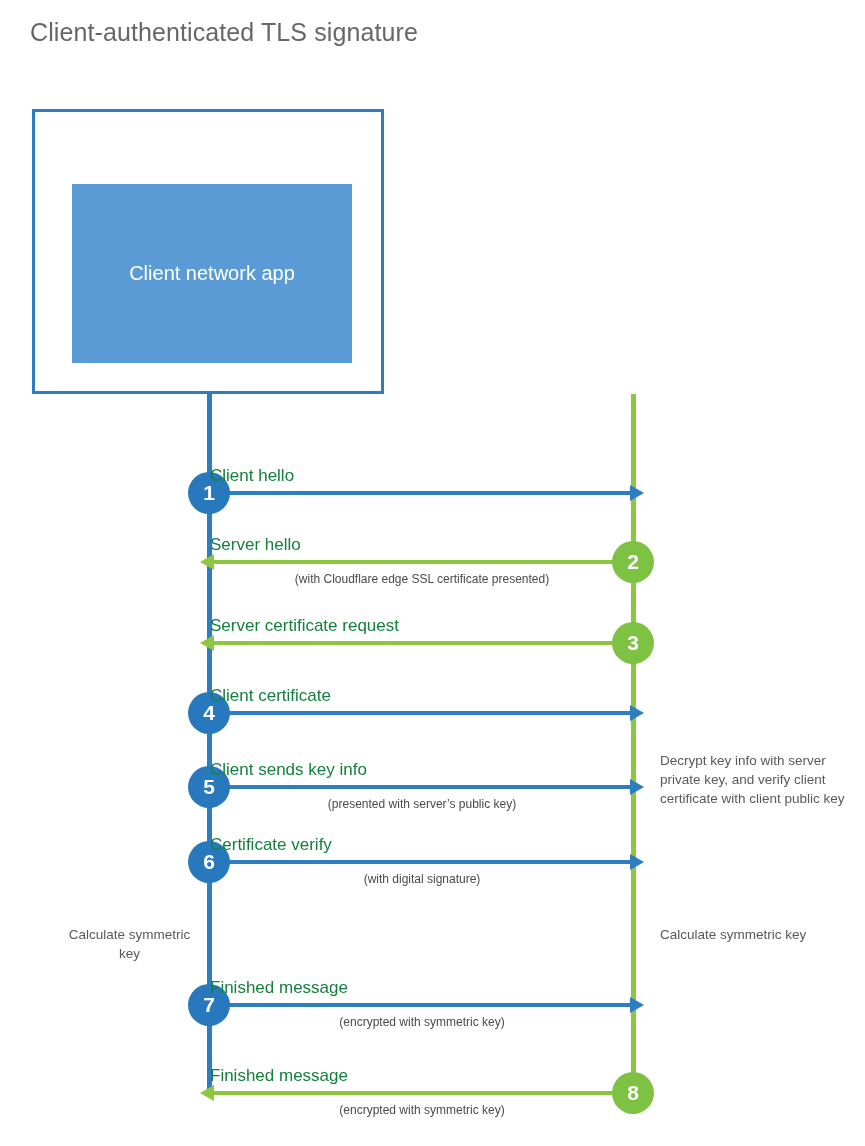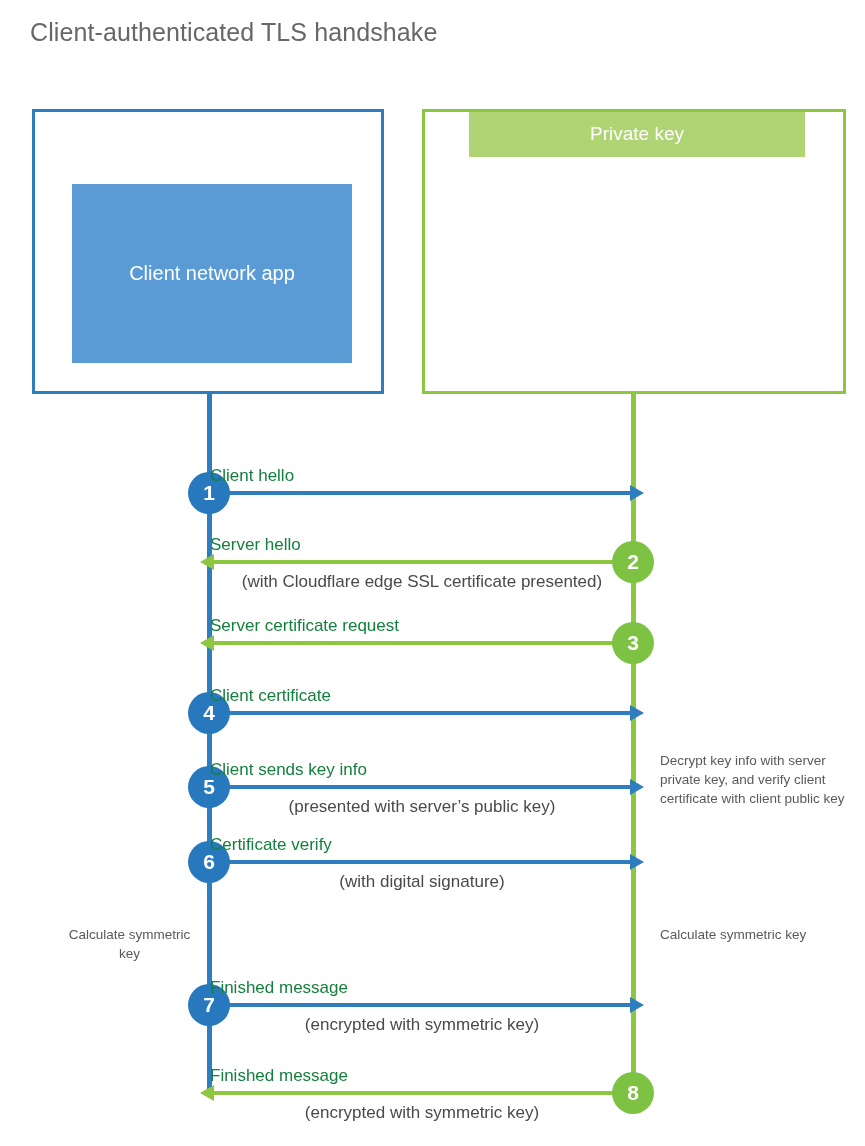--- a/index.html
+++ b/index.html
@@ -60,47 +60,41 @@
   .arrow.blue .head{right:-13px;border-left:14px solid #2E7DBE;}
   .arrow.green .head{left:-13px;border-right:14px solid #8DC63F;}
 
   
   .msg{
     position:absolute;text-align:left;white-space:nowrap;
     font-size:17px;color:#15803d;
   }
   .sub{
     position:absolute;text-align:center;white-space:nowrap;
-    font-size:17px;color:#4A4A4A;
+    font-size:12px;color:#4A4A4A;
   }
 
   
   .note{
     position:absolute;font-size:13.5px;color:#595959;line-height:1.42;
   }
   .note.left{left:62px;text-align:center;width:135px;}
   .note.right{left:660px;text-align:left;width:185px;}
 </style>
 </head>
 <body>
 
 <div id="stage">
 
-  <div class="title">Client-authenticated TLS handshake</div>
+  <div class="title">Client-authenticated TLS signature</div>
 
   <div class="panel client">
     <div class="inner-box blue">Client network app</div>
   </div>
 
-  <div class="panel server">
-    <div class="panel-title">Secure session server</div>
-    <div class="inner-box green gb1">Secure session module</div>
-    <div class="inner-box green gb2">Certs</div>
-    <div class="inner-box green gb3">Private key</div>
-  </div>
 
   <div class="lifeline blue"></div>
   <div class="lifeline green"></div>
 
   <div class="note right" style="top:751px;">Decrypt key info with server private key, and verify client certificate with client public key</div>
   <div class="note left" style="top:925px;">Calculate symmetric key</div>
   <div class="note right" style="top:925px;width:150px;">Calculate symmetric key</div>
 
   <div id="steps-layer">
       <div class="arrow blue" style="left: 213px; width: 418px; top: 491px;">

